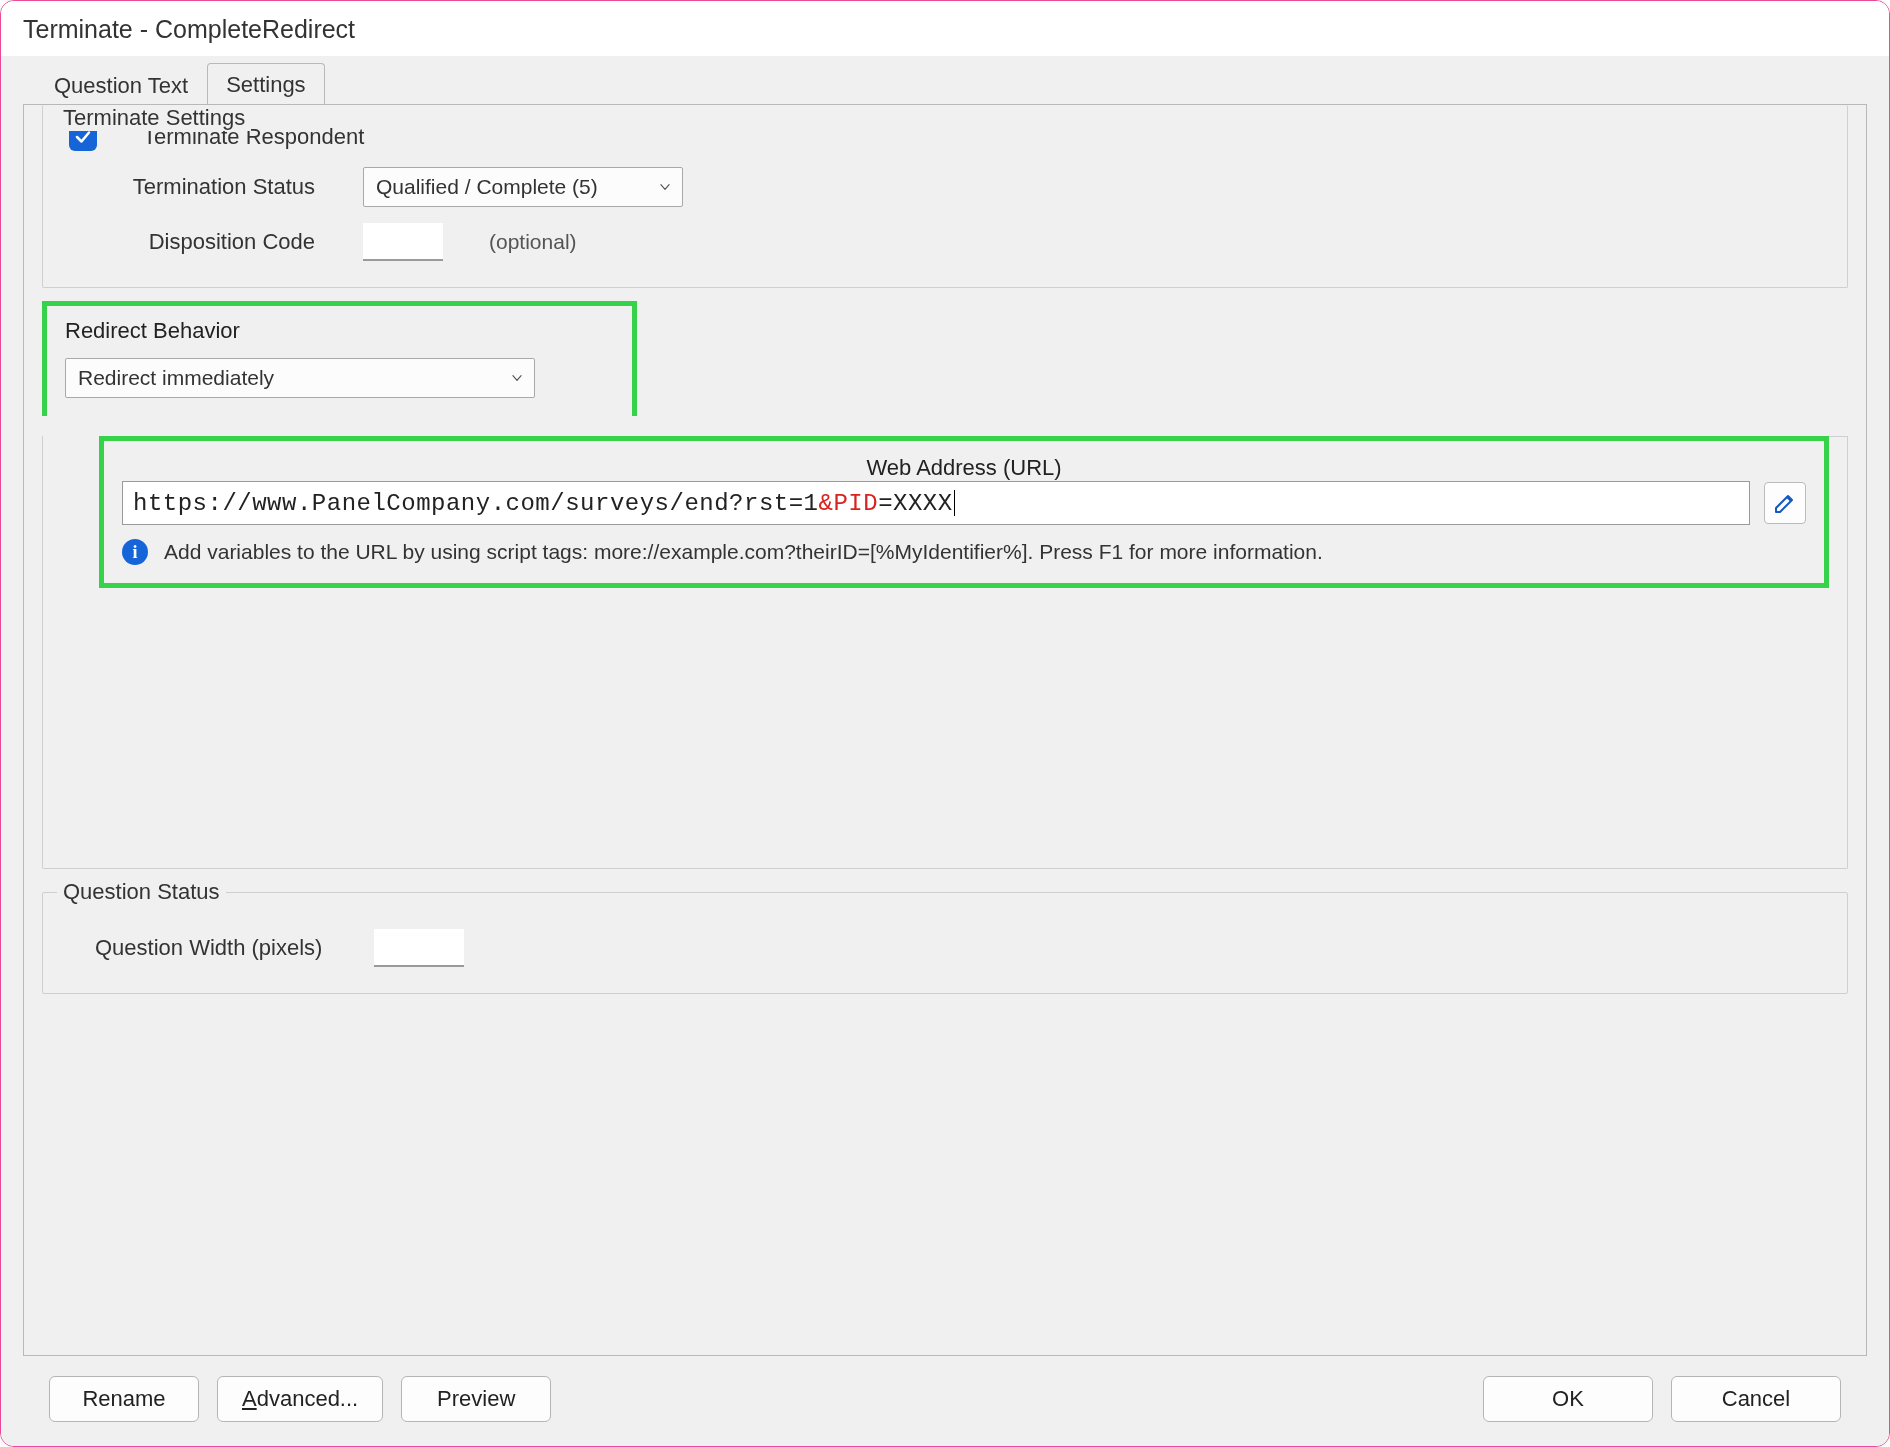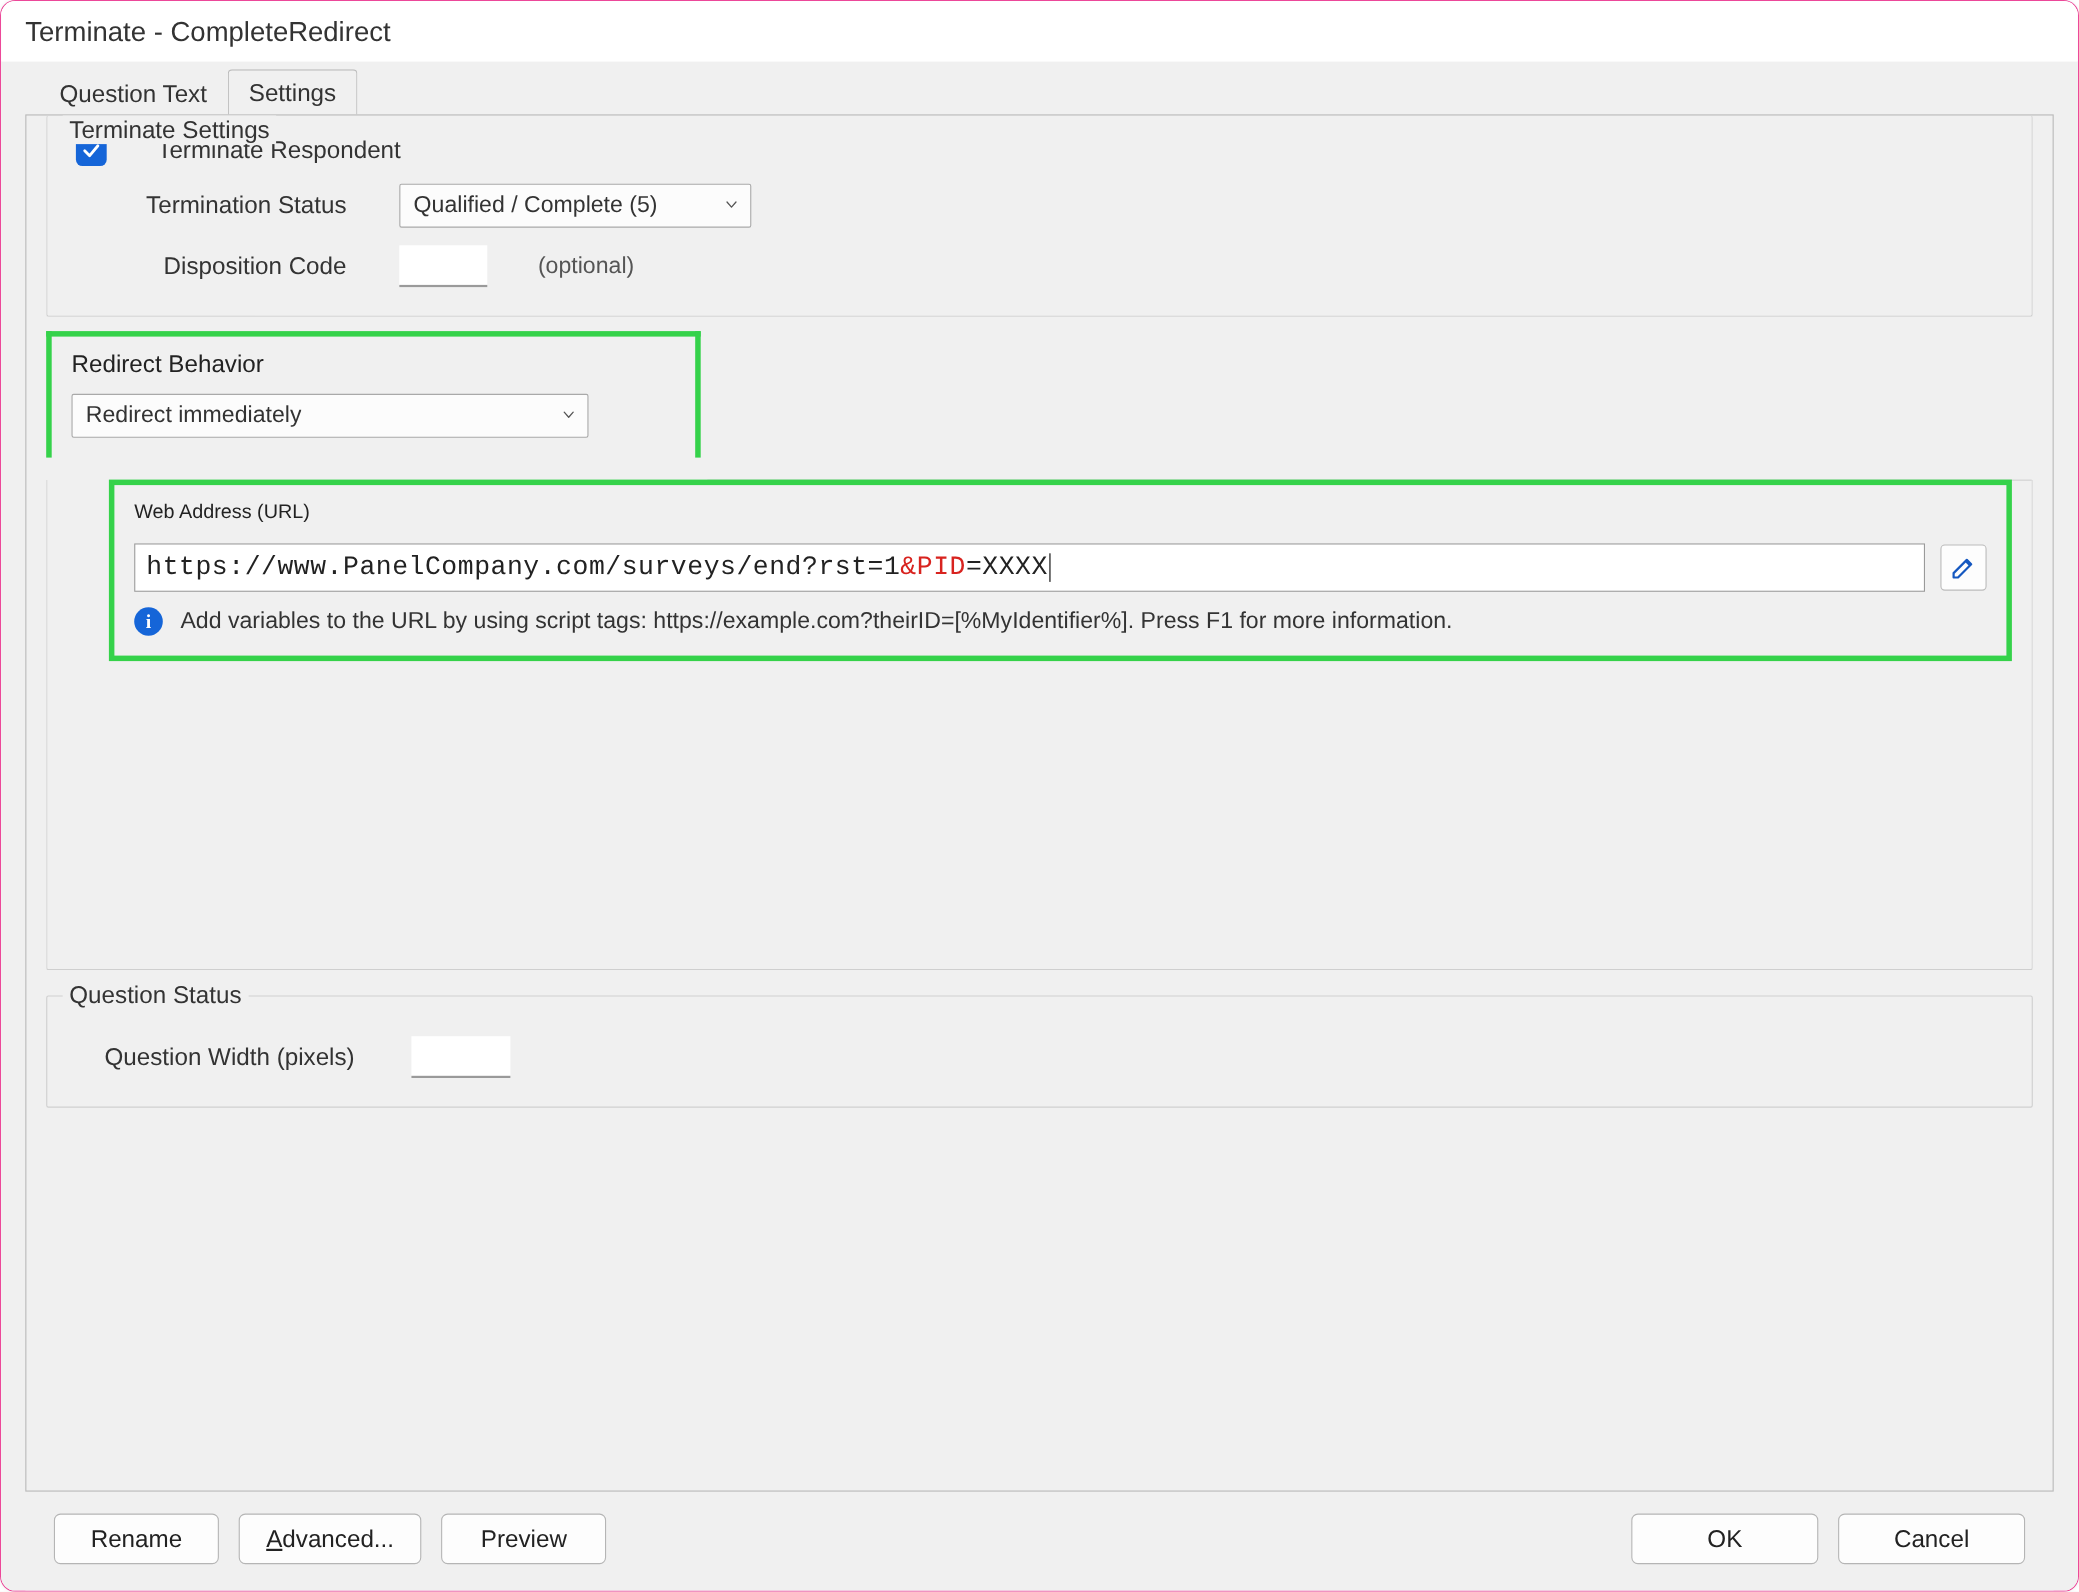--- a/index.html
+++ b/index.html
@@ -184,21 +184,21 @@
   .redirect-top-offset {
     position: relative;
     top: -5px;
   }
   .url-section {
     margin: 20px 18px 0 56px;
     padding: 14px 18px 18px 18px;
     position: relative;
     z-index: 2;
   }
-  .url-label { font-size: 18px; margin-bottom: 18px; }
+  .url-label { font-size: 22px; margin-bottom: 0; text-align: center; }
   .url-row {
     display: flex; align-items: center;
   }
   .url-input {
     flex: 1 1 auto;
     height: 44px;
     background: #fff;
     border: 1px solid #9a9a9a;
     font-family: "Courier New", monospace;
     font-size: 24px;
@@ -343,21 +343,21 @@
                 </div>
                 <div class="pencil-btn">
                   <svg viewBox="0 0 24 24">
                     <path d="M3 21 L3 17 L15 5 L19 9 L7 21 Z" fill="none" stroke="#1558c0" stroke-width="2" stroke-linejoin="round"></path>
                     <path d="M14 6 L18 10" stroke="#1558c0" stroke-width="2"></path>
                   </svg>
                 </div>
               </div>
               <div class="hint-row">
                 <span class="info-icon">i</span>
-                <span>Add variables to the URL by using script tags: https://example.com?theirID=[%MyIdentifier%]. Press F1 for more information.</span>
+                <span>Add variables to the URL by using script tags: more://example.com?theirID=[%MyIdentifier%]. Press F1 for more information.</span>
               </div>
             </div>
           </div>
         </div>
       </div>
 
       <div class="groupbox qwidth">
         <div class="group-legend">Question Status</div>
         <div class="form-row" style="margin:10px 0 4px 30px;">
           <span class="form-label left" style="margin-right:20px;">Question Width (pixels)</span>

